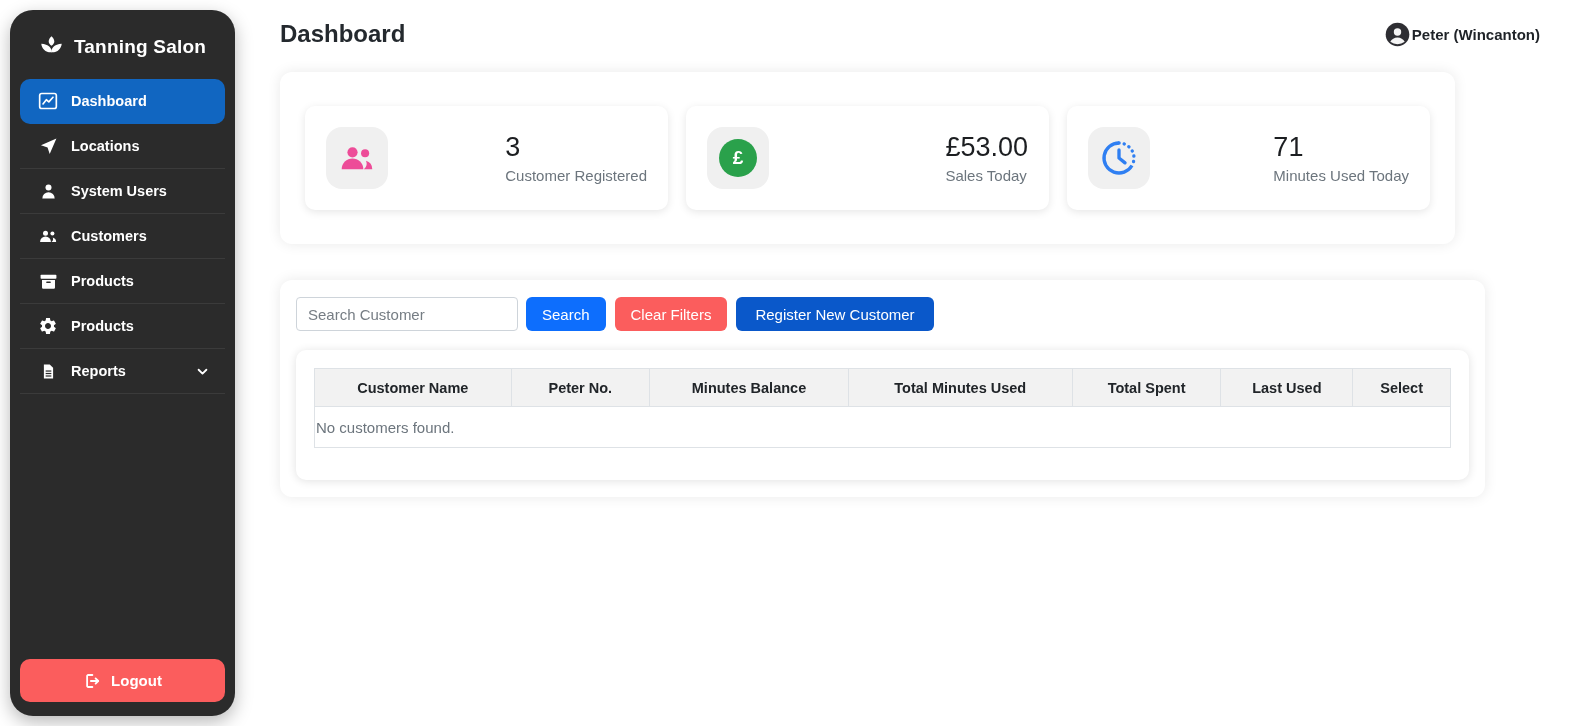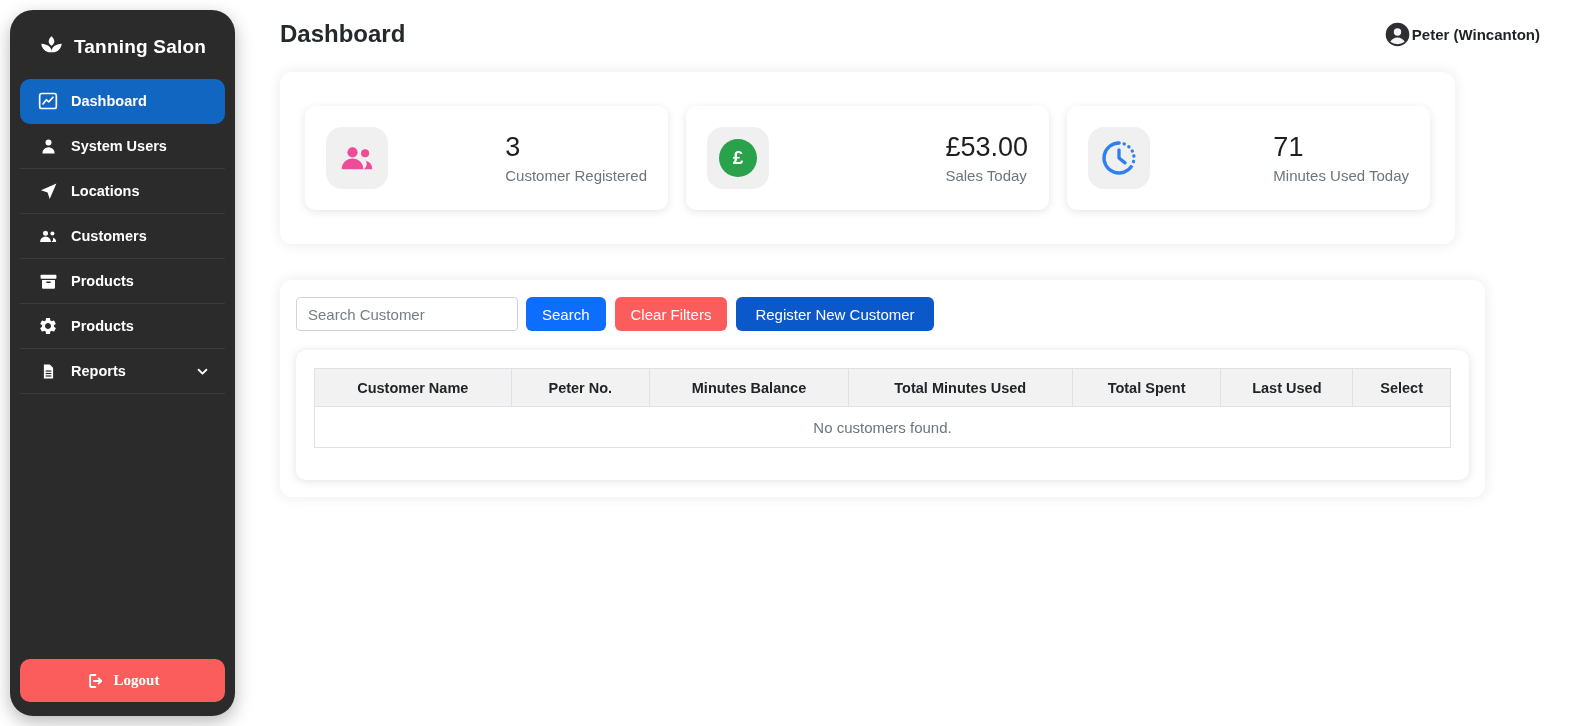--- a/index.html
+++ b/index.html
@@ -33,21 +33,21 @@
   .nav-item.active{
     background:#1166c1; border-radius:10px; border-bottom-color:transparent;
   }
   .nav-icon{ width:20px; height:20px; display:flex; align-items:center; justify-content:center; flex:none; }
   .chev{ margin-left:auto; display:flex; }
   .sidebar-spacer{ flex:1; }
   .logout-btn{
     margin:12px 10px 14px; height:43px; background:#fb5d5d; border:none;
     border-radius:10px; color:#fff; font-weight:700; font-size:15px;
     display:flex; align-items:center; justify-content:center; gap:10px;
-    cursor:pointer; font-family:Liberation Serif, serif;
+    cursor:pointer; font-family:Liberation Sans, sans-serif;
   }
 
   
   .main{ position:absolute; left:235px; top:0; right:0; bottom:0; padding:14px 47px 0 45px; }
   .topbar{ display:flex; justify-content:space-between; align-items:center; height:40px; }
   .page-title{ font-size:24px; font-weight:600; color:#24292e; }
   .user-chip{ display:flex; align-items:center; gap:1px; font-weight:700; font-size:15px; color:#1f2328; }
 
   .panel{ background:#fff; border-radius:12px; box-shadow:0 0 14px rgba(0,0,0,.09); }
 
@@ -90,21 +90,21 @@
   .table-card{
     margin-top:19px; background:#fff; border-radius:10px;
     box-shadow:0 1px 10px rgba(0,0,0,.12); padding:18px 18px 32px;
   }
   table.customers{ width:100%; border-collapse:collapse; }
   table.customers th{
     background:#f2f2f2; border:1px solid #dee2e6; height:38px;
     font-size:14.5px; font-weight:700; color:#212529; text-align:center; padding:0 6px;
   }
   table.customers td.empty-cell{
-    border:1px solid #dee2e6; border-top:none; text-align:center;
+    border:1px solid #dee2e6; border-top:none; text-align:left;
     color:#6c757d; font-size:15px; height:41px;
   }
 </style>
 </head>
 <body>
 
 <aside class="sidebar">
   <div class="brand">
     <span style="display:flex;">
       <svg viewBox="0 0 24 24" width="25" height="25" fill="#fff">
@@ -122,33 +122,33 @@
         <svg viewBox="0 0 24 24" width="20" height="20" fill="none" stroke="#fff" stroke-width="2">
           <rect x="2" y="3" width="20" height="18" rx="2.5"></rect>
           <polyline points="6 15.5 10 10.5 13 13 18 7.5" stroke-linecap="round" stroke-linejoin="round"></polyline>
         </svg>
       </span>
       <span>Dashboard</span>
     </li>
     <li class="nav-item">
       <span class="nav-icon">
         <svg viewBox="0 0 24 24" width="19" height="19" fill="#fff">
+          <path d="M22 2 L13.5 21.5 L10.8 13.2 L2.5 10.5 Z"></path>
+        </svg>
+      </span>
+      <span>Locations</span>
+    </li>
+    <li class="nav-item">
+      <span class="nav-icon">
+        <svg viewBox="0 0 24 24" width="19" height="19" fill="#fff">
           <circle cx="12" cy="6.8" r="3.8"></circle>
           <path d="M4.2 20.8a7.8 7.8 0 0 1 15.6 0z"></path>
         </svg>
       </span>
       <span>System Users</span>
-    </li>
-    <li class="nav-item">
-      <span class="nav-icon">
-        <svg viewBox="0 0 24 24" width="19" height="19" fill="#fff">
-          <path d="M22 2 L13.5 21.5 L10.8 13.2 L2.5 10.5 Z"></path>
-        </svg>
-      </span>
-      <span>Locations</span>
     </li>
     <li class="nav-item">
       <span class="nav-icon">
         <svg viewBox="0 0 24 24" width="21" height="21" fill="#fff">
           <circle cx="9" cy="8" r="3"></circle>
           <path d="M2.5 18.5a6.5 6.5 0 0 1 13 0z"></path>
           <circle cx="17.3" cy="8.5" r="2.4"></circle>
           <path d="M16.2 18.5h5.6a5.8 5.8 0 0 0-4.1-5.3 4.4 4.4 0 0 1-1.5 5.3z"></path>
         </svg>
       </span>

